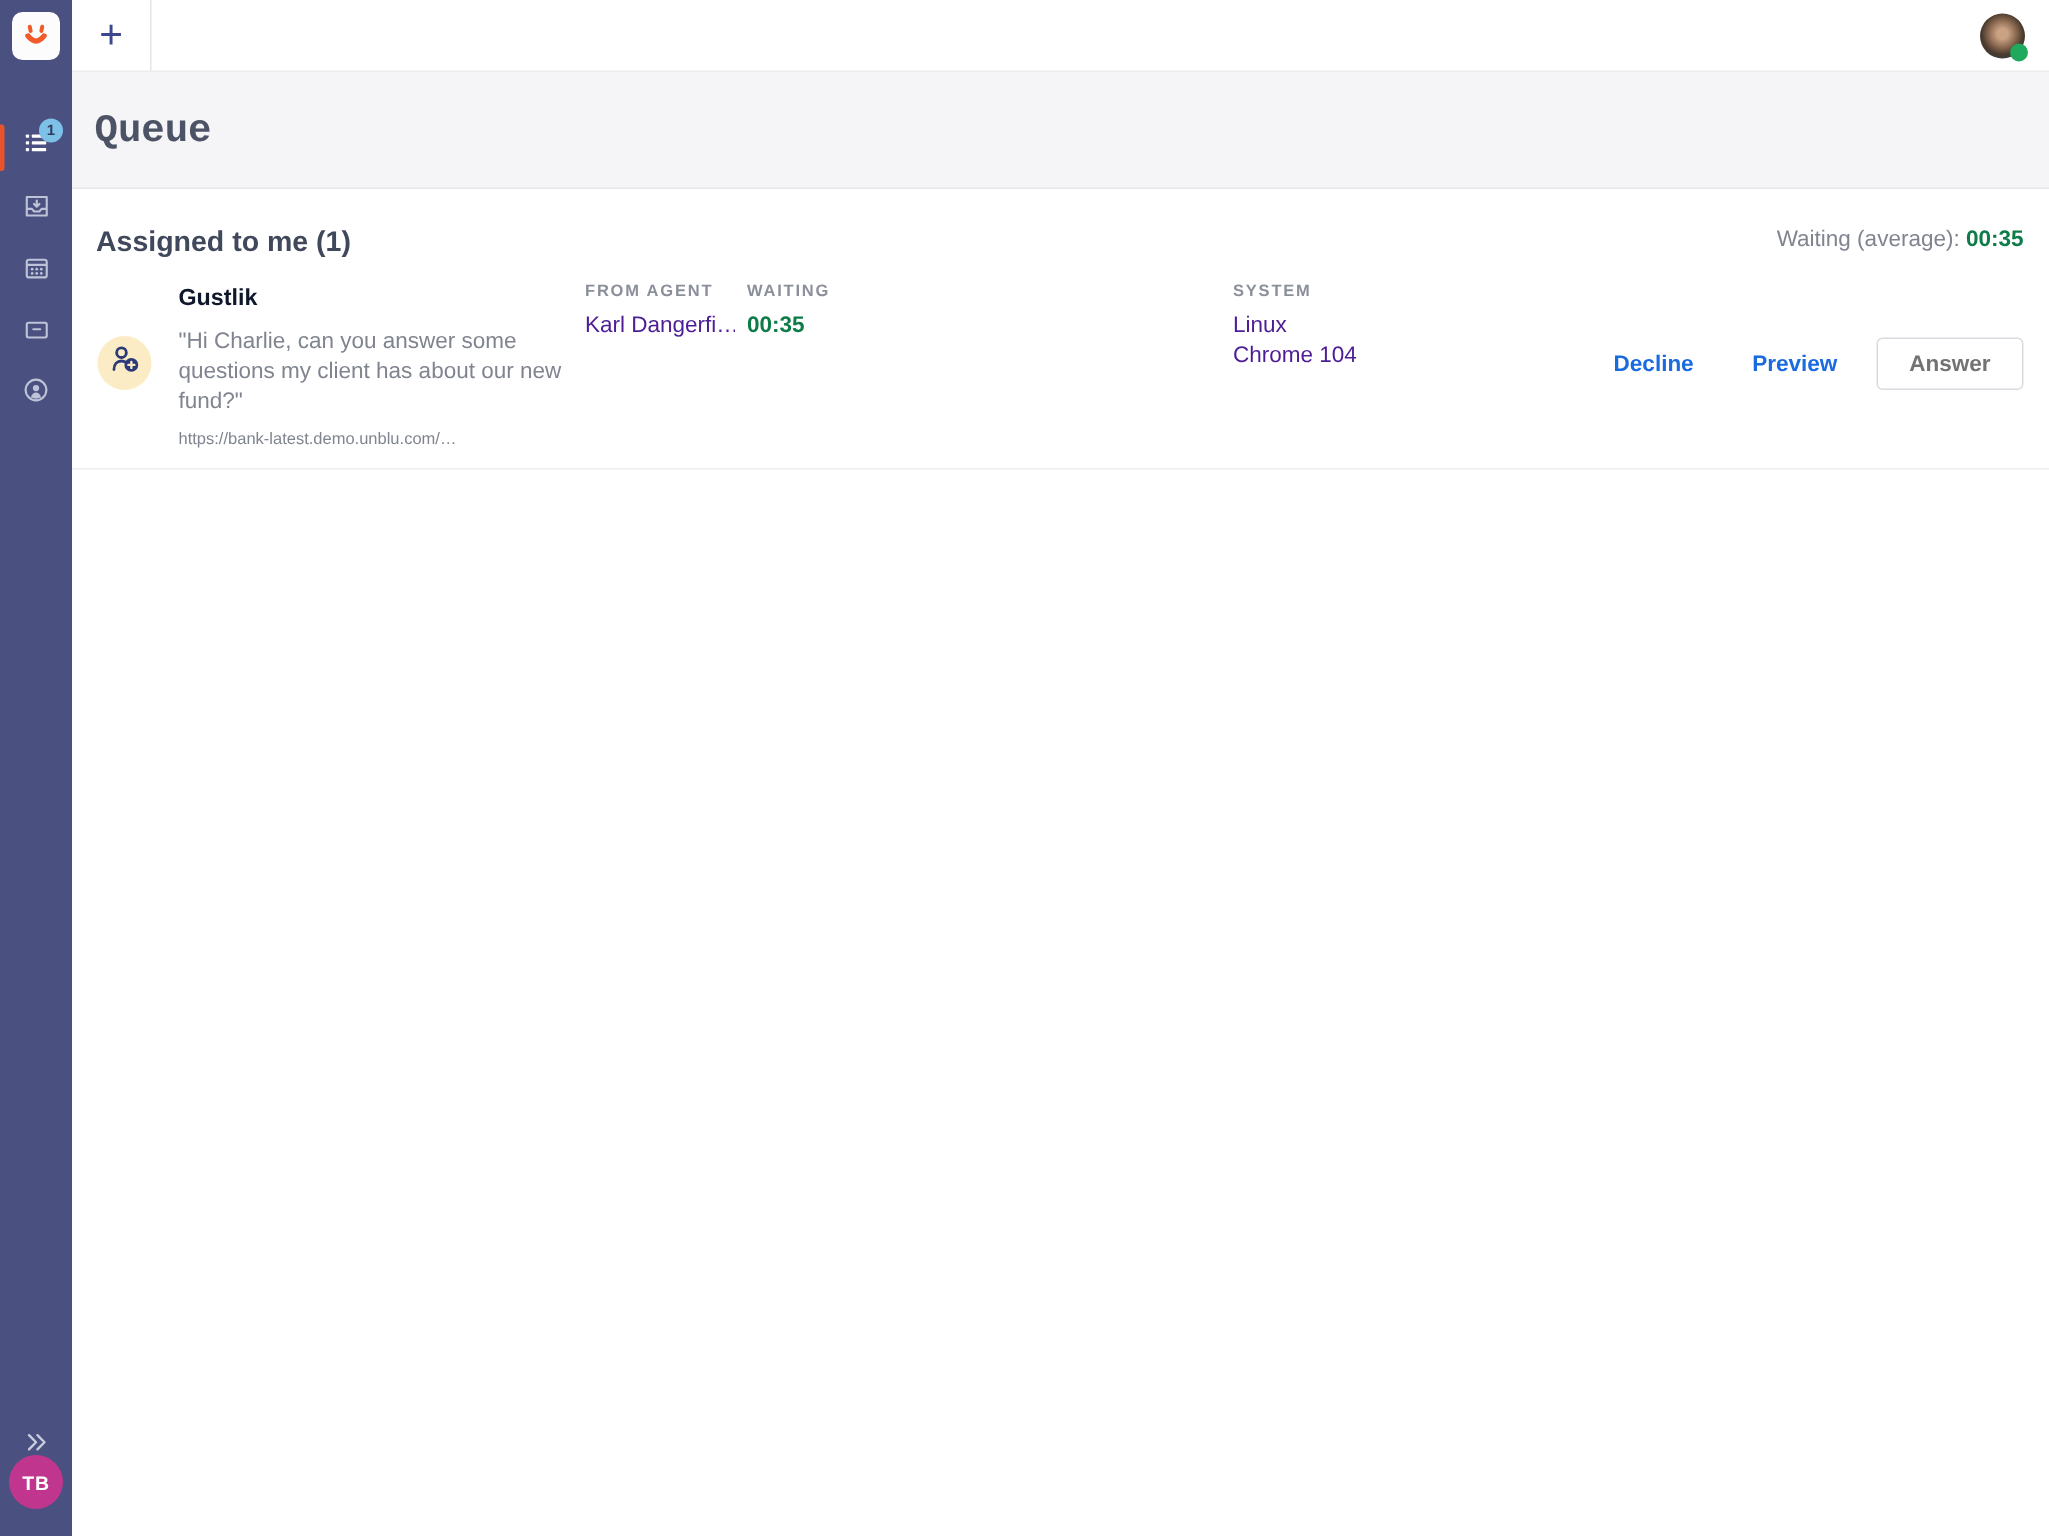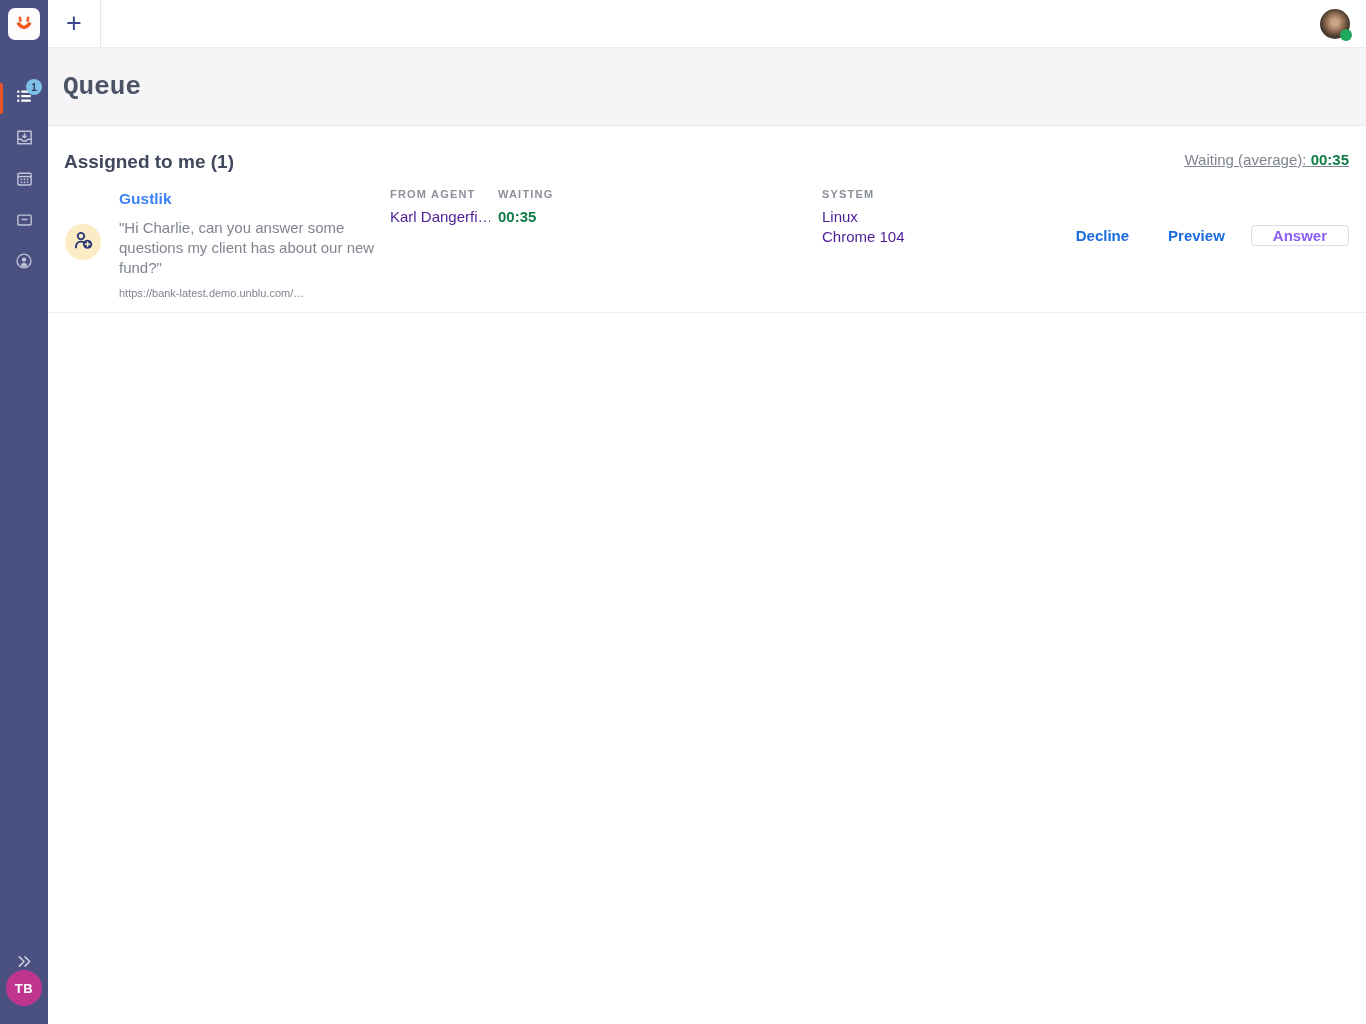--- a/index.html
+++ b/index.html
@@ -47,30 +47,30 @@
   .status-dot { position:absolute; right:-2px; bottom:-2px; width:12px; height:12px;
     background:#1FA95C; border-radius:50%; }
 
   .page-header { height:78px; background:#F5F5F7; border-bottom:1px solid #E7E7EA;
     display:flex; align-items:center; padding-left:15px; }
   .page-title { font-size:26px; font-weight:bold; color:#4D5366;font-family:Liberation Mono, monospace; }
 
   .section-header { display:flex; justify-content:space-between;
     align-items:flex-start; padding:25px 17px 0 16px; }
   .section-title { font-size:19px; font-weight:bold; color:#40485C; }
-  .waiting-average { font-size:15px; color:#7F848F;text-decoration:underline; }
+  .waiting-average { font-size:15px; color:#7F848F; }
   .waiting-average-value { color:#0E7C49; font-weight:bold; }
 
   
   .queue-row { position:relative; height:131px; margin-top:9px; }
   .row-avatar { position:absolute; left:17px; top:42px; width:36px; height:36px;
     border-radius:50%; background:#FBECC5; display:flex; align-items:center;
     justify-content:center; }
   .row-main { position:absolute; left:71px; top:8px; width:260px; }
-  .visitor-name { font-size:15.5px; font-weight:bold; color:#3b82f6;
+  .visitor-name { font-size:15.5px; font-weight:bold; color:#0f172a;
     margin-bottom:10px; cursor:pointer; }
   .visitor-message { font-size:15px; line-height:20px; color:#7F848F; }
   .visitor-url { font-size:11px; color:#7F848F;
     margin-top:9px; white-space:nowrap; overflow:hidden; }
 
   .col { position:absolute; top:6px; }
   .col-from-agent  { left:342px; width:100px; }
   .col-waiting     { left:450px; }
   .col-geolocation { left:560px; }
   .col-system      { left:774px; }
@@ -78,23 +78,23 @@
     letter-spacing:1.2px; margin-bottom:7px; }
   .col-value { font-size:15px; color:#4c1d95; line-height:20px;
     white-space:nowrap; overflow:hidden; }
   .col-value.green { color:#0E7C49; font-weight:bold; }
 
   .row-actions { position:absolute; right:17px; top:43px; display:flex;
     align-items:center; }
   .link-btn { background:none; border:none; font-family:inherit; font-size:15px;
     font-weight:bold; color:#1B6BE0; cursor:pointer; padding:0;margin-left:15px; }
   .link-btn + .link-btn { margin-left:39px; }
-  .answer-btn { margin-left:26px; padding:0 21px; height:21px; background:#ffffff;
+  .answer-btn { margin-left:26px; padding:0 21px; height:35px; background:#ffffff;
     border:1px solid #D8DBE0; border-radius:4px; font-family:inherit;
-    font-size:15px; font-weight:bold; color:#8b5cf6; cursor:pointer; }
+    font-size:15px; font-weight:bold; color:#737373; cursor:pointer; }
   .row-divider { position:absolute; bottom:0; left:0; right:0; height:1px;
     background:#EDEDEF; }
 </style>
 </head>
 <body>
 
 <aside class="sidebar">
   <button class="logo-btn">
     <span>
       <svg width="26" height="26" viewBox="0 0 32 32">

